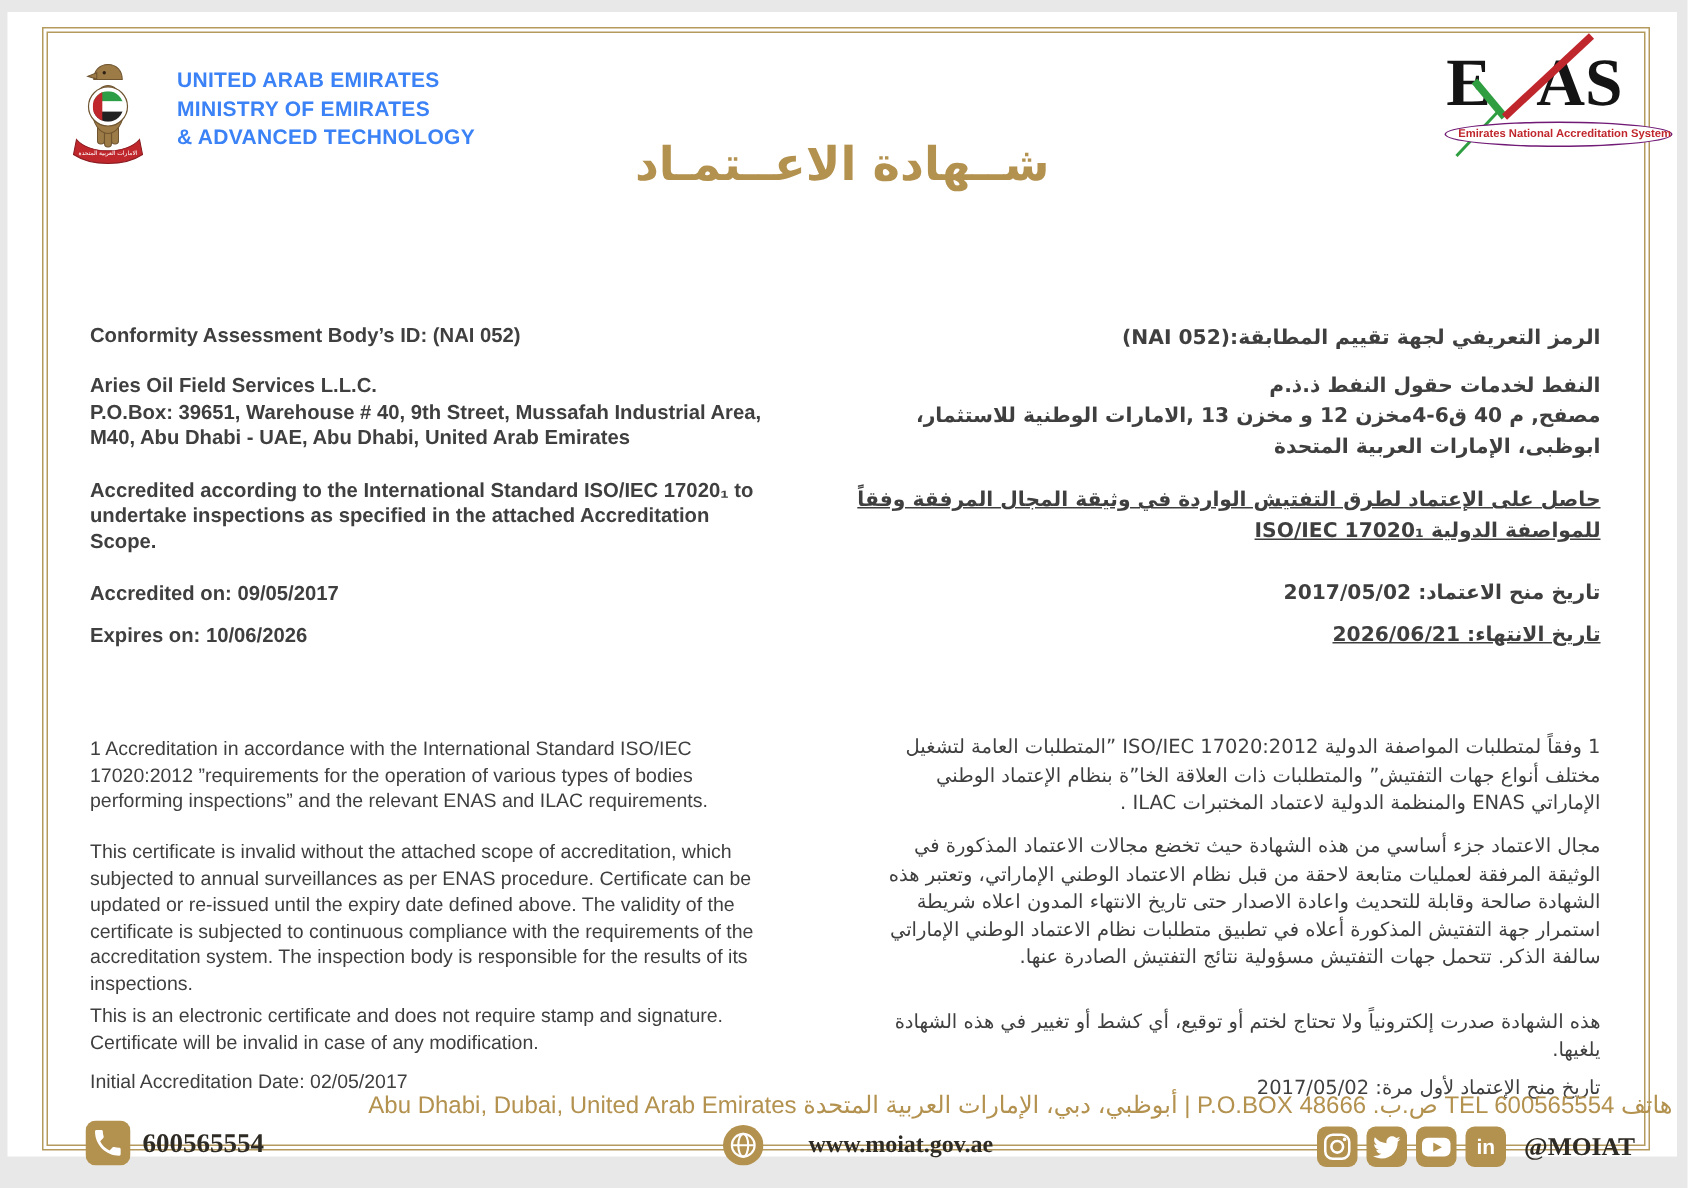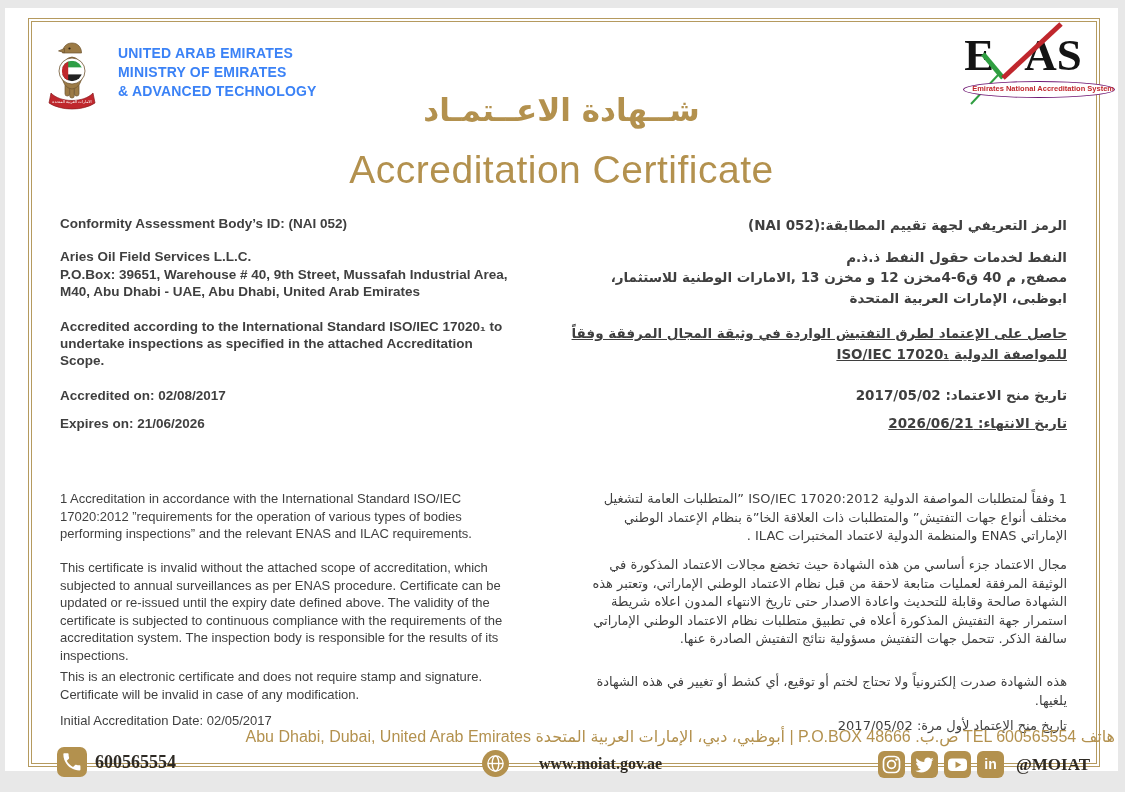--- a/index.html
+++ b/index.html
@@ -123,29 +123,28 @@
     <div class="enas-word"><span>E</span><span class="enas-gap"></span><span>AS</span></div>
     <svg class="enas-check" width="162" height="86" viewBox="0 0 162 86">
       <path d="M28 82 L56 52" stroke="#2f9e41" stroke-width="2" fill="none"></path>
       <path d="M40 32 L60 56" stroke="#2f9e41" stroke-width="5" fill="none"></path>
       <path d="M60 56 L118 2" stroke="#c0272d" stroke-width="5" fill="none"></path>
     </svg>
     <div class="enas-oval">Emirates National Accreditation System</div>
   </div>
 
   <div class="title-ar">شــهادة الاعــتمـاد</div>
-  <div class="title-en">Accreditation Certificate</div>
 
   <div class="col en-top">
     <p class="r0">Conformity Assessment Body’s ID: (NAI 052)</p>
     <p class="r1">Aries Oil Field Services L.L.C.</p>
     <p class="r2">P.O.Box: 39651, Warehouse # 40, 9th Street, Mussafah Industrial Area, M40, Abu Dhabi - UAE, Abu Dhabi, United Arab Emirates</p>
     <p class="r3">Accredited according to the International Standard ISO/IEC 17020₁ to undertake inspections as specified in the attached Accreditation Scope.</p>
-    <p class="r4">Accredited on: 02/08/2017</p>
-    <p class="r5">Expires on: 21/06/2026</p>
+    <p class="r4">Accredited on: 09/05/2017</p>
+    <p class="r5">Expires on: 10/06/2026</p>
   </div>
 
   <div class="col ar-top" dir="rtl">
     <p class="r0">الرمز التعريفي لجهة تقييم المطابقة:(NAI 052)</p>
     <p class="r1">النفط لخدمات حقول النفط ذ.ذ.م</p>
     <p class="r2">مصفح, م 40 ق6-4مخزن 12 و مخزن 13 ,الامارات الوطنية للاستثمار، ابوظبى، الإمارات العربية المتحدة</p>
     <p class="r3">حاصل على الإعتماد لطرق التفتيش الواردة في وثيقة المجال المرفقة وفقاً للمواصفة الدولية ISO/IEC 17020₁</p>
     <p class="r4">تاريخ منح الاعتماد: 2017/05/02</p>
     <p class="r5">تاريخ الانتهاء: 2026/06/21</p>
   </div>

